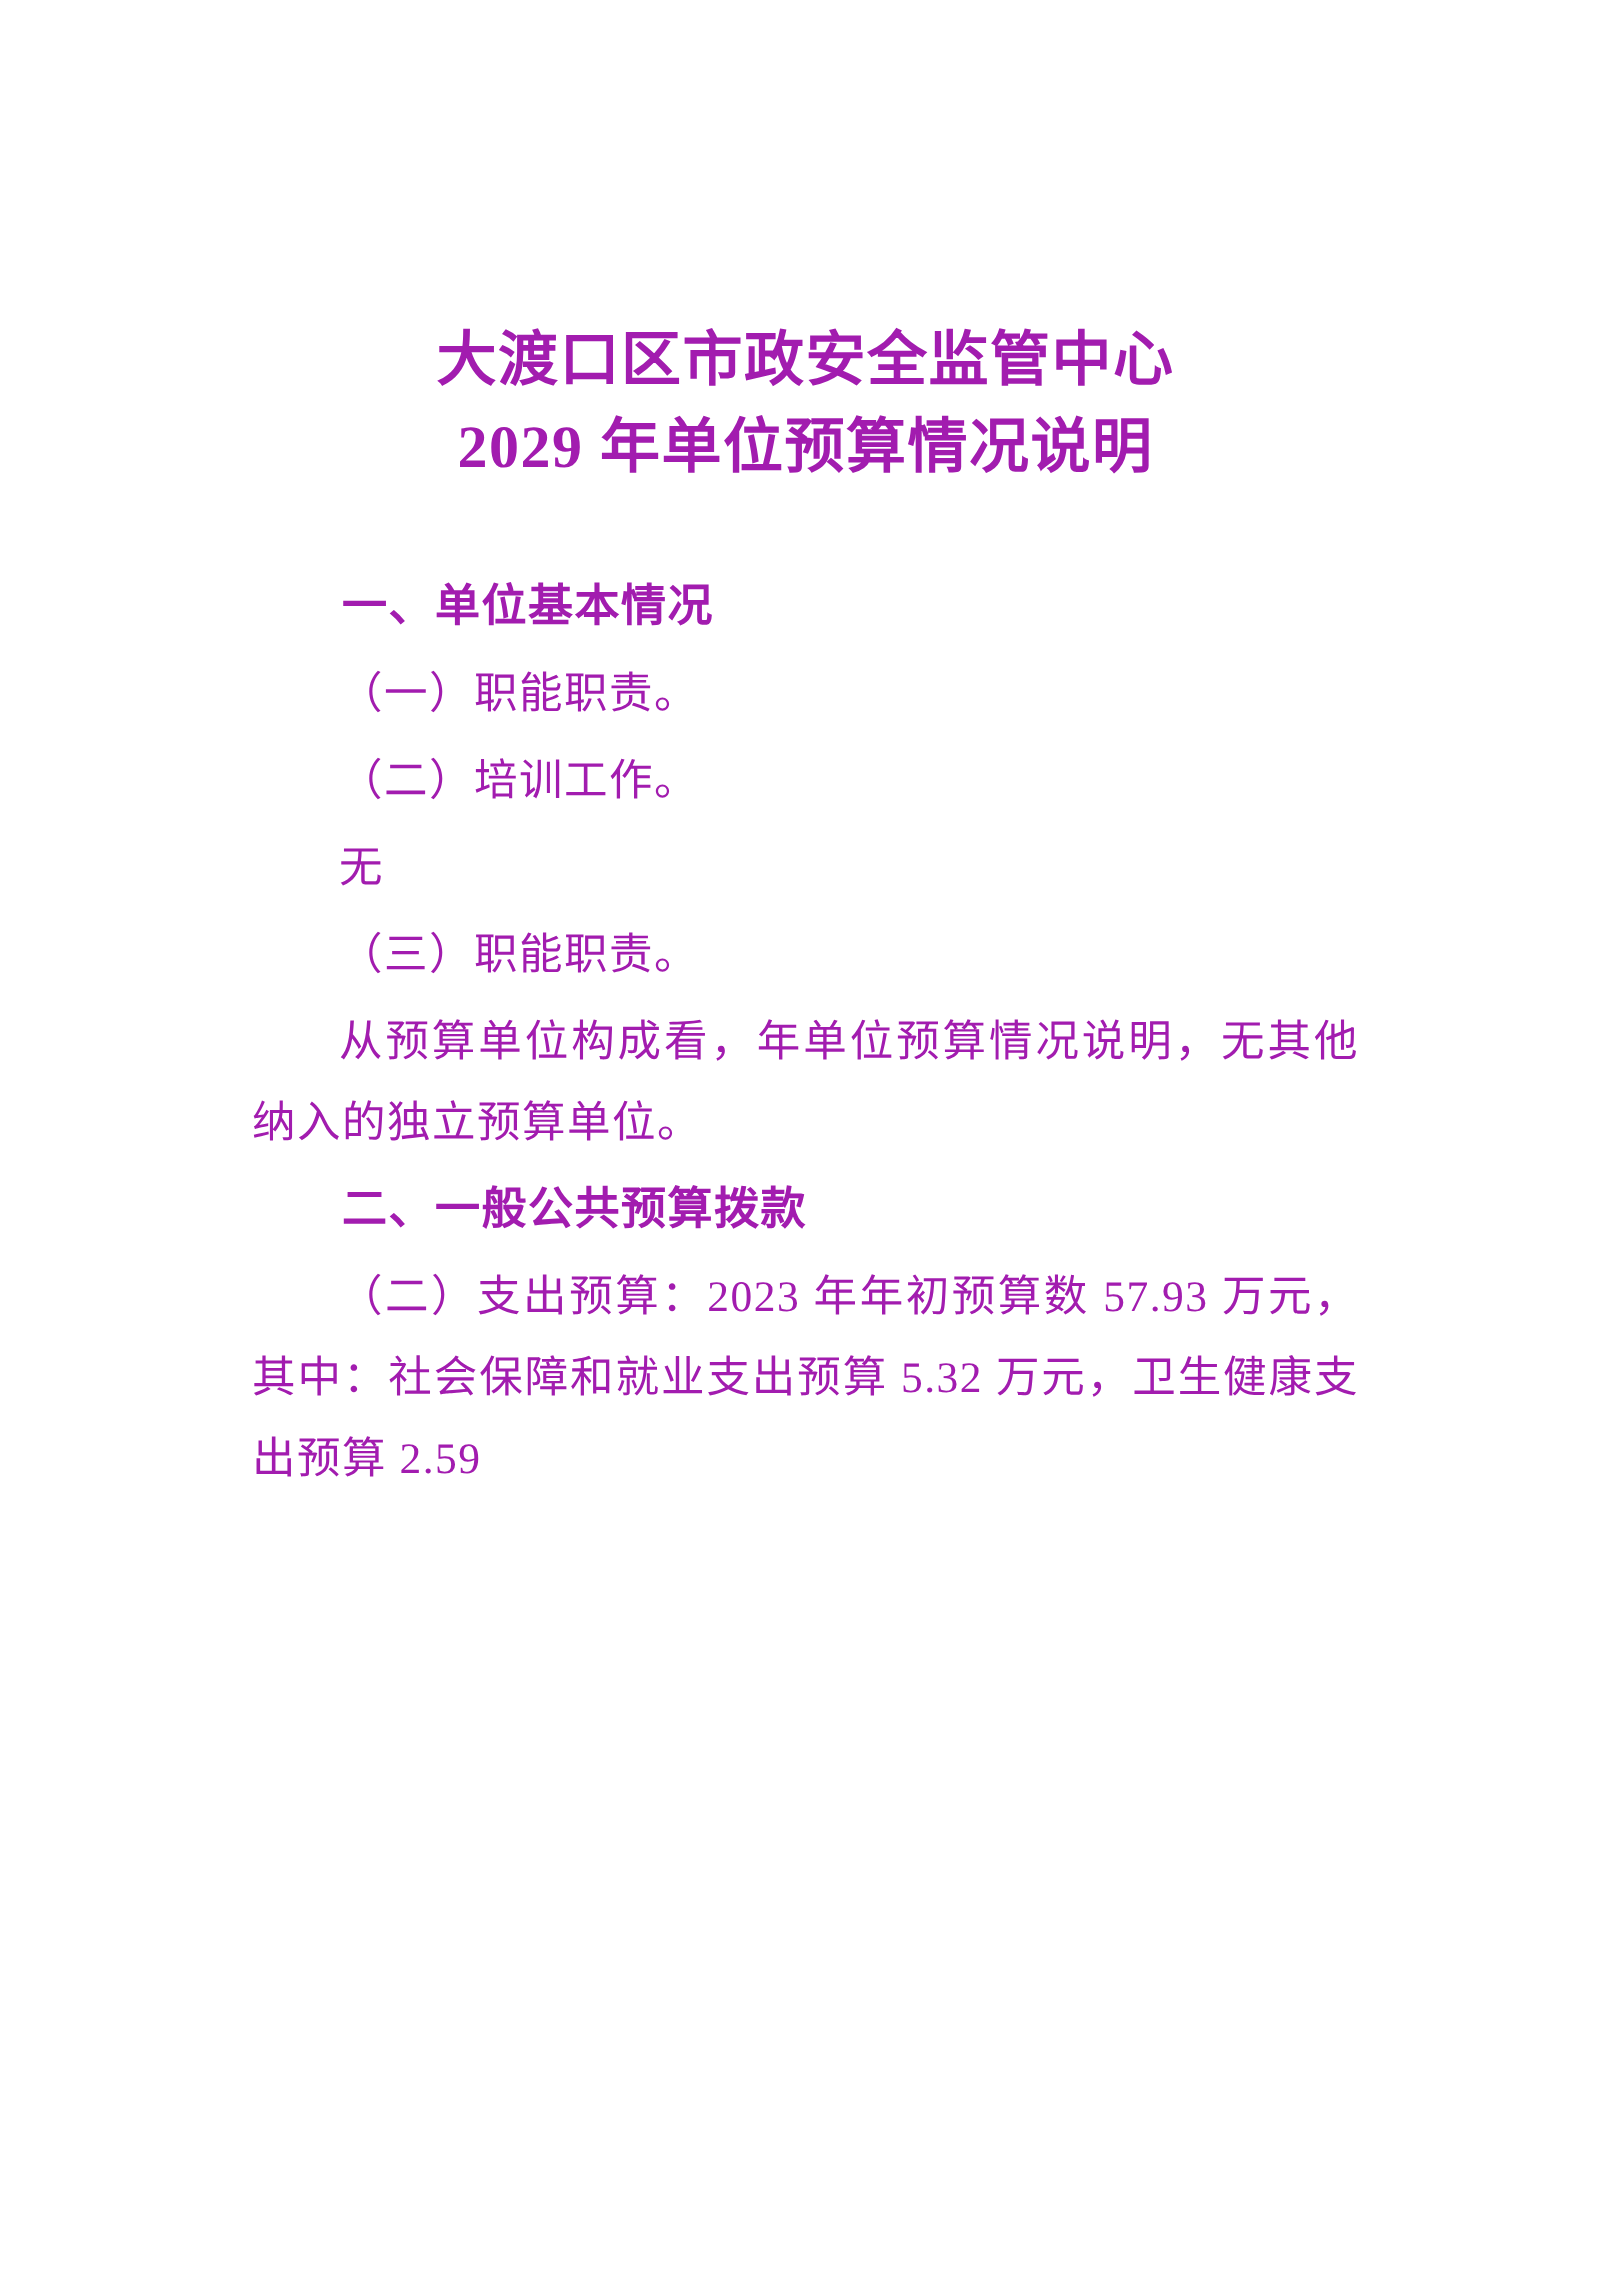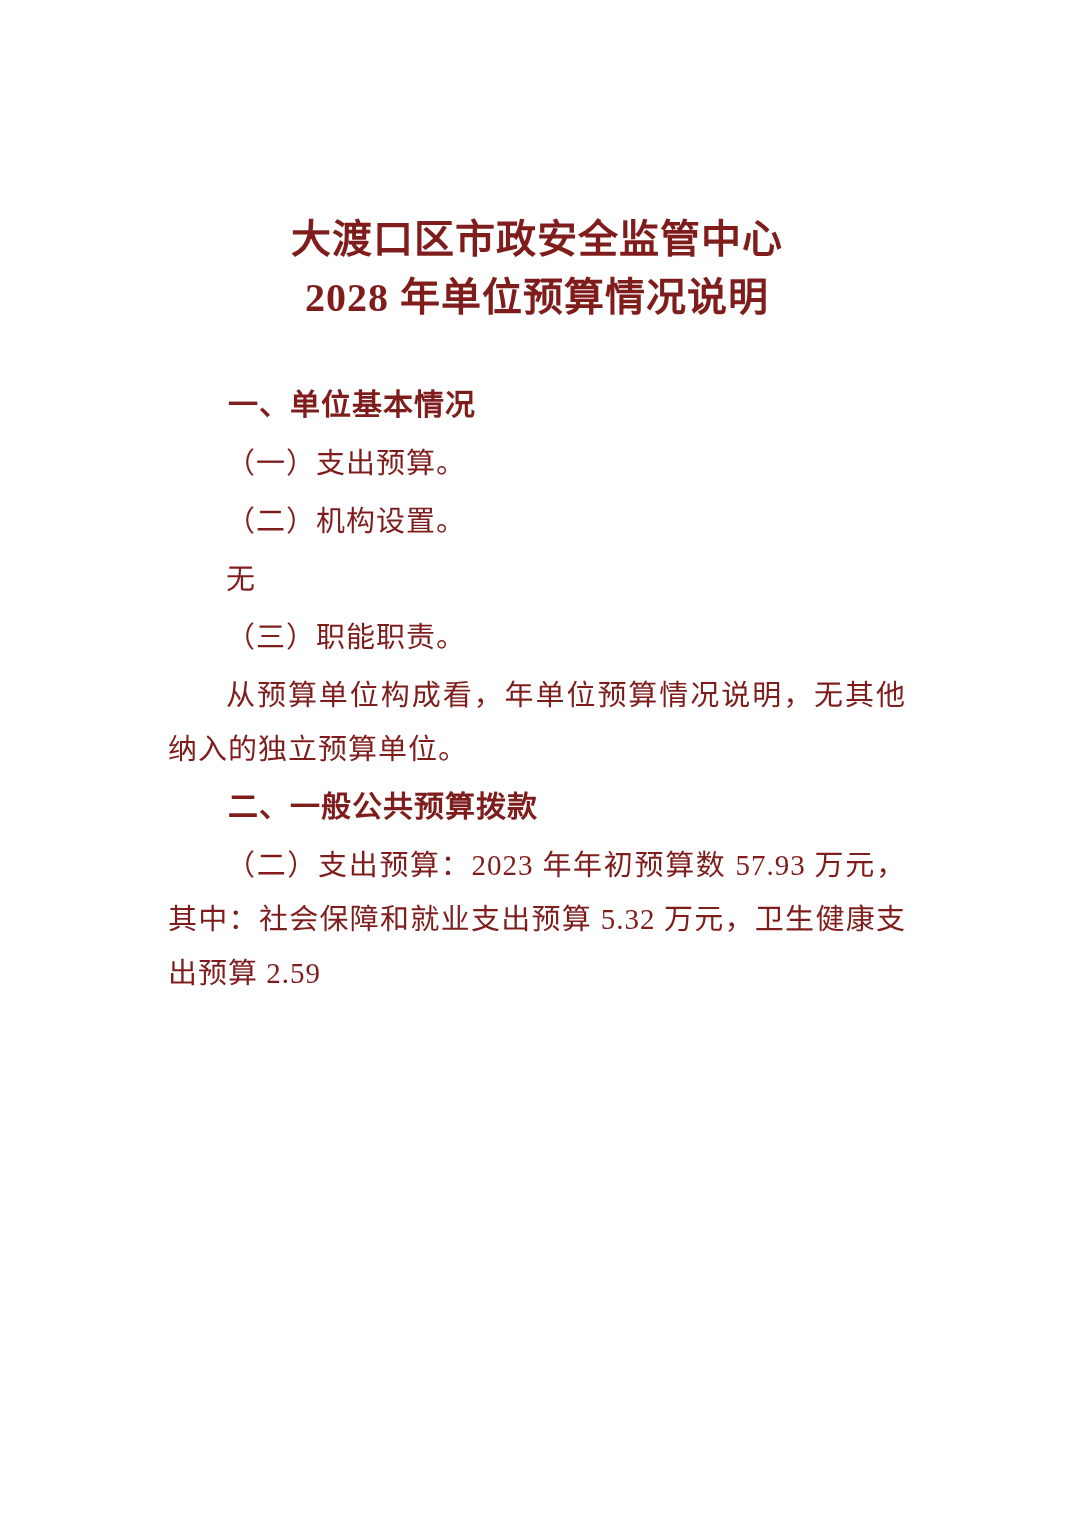--- a/index.html
+++ b/index.html
@@ -5,21 +5,21 @@
   html, body {
     margin: 0;
     padding: 0;
     background: #ffffff;
   }
   .page {
     position: relative;
     width: 1074px;
     height: 1520px;
     background: #ffffff;
-    color: #7f1d1d;
+    color: #a21caf;
     overflow: hidden;
     box-sizing: border-box;
     padding: 184px 164px 0 164px;
     font-family: "Liberation Serif", "DejaVu Serif", serif;
   }
   .title {
     text-align: center;
     font-family: "Liberation Serif", "DejaVu Serif", serif;
     font-weight: 700;
     font-size: 40px;
@@ -54,30 +54,30 @@
     text-justify: inter-ideograph;
     letter-spacing: 1px;
   }
 </style>
 </head>
 <body>
 
 <div class="page">
   <h1 class="title">
     <div>大渡口区市政安全监管中心</div>
-    <div>2028 年单位预算情况说明</div>
+    <div>2029 年单位预算情况说明</div>
   </h1>
 
   <div class="doc-body">
     <h2 class="sec-heading">一、单位基本情况</h2>
 
-    <p class="sub-heading">（一）支出预算。</p>
+    <p class="sub-heading">（一）职能职责。</p>
 
 
-    <p class="sub-heading">（二）机构设置。</p>
+    <p class="sub-heading">（二）培训工作。</p>
 
     <p class="sub-heading">无</p>
 
     <p class="sub-heading">（三）职能职责。</p>
 
     <p class="para">从预算单位构成看，年单位预算情况说明，无其他纳入的独立预算单位。</p>
 
     <h2 class="sec-heading">二、一般公共预算拨款</h2>
 
 

